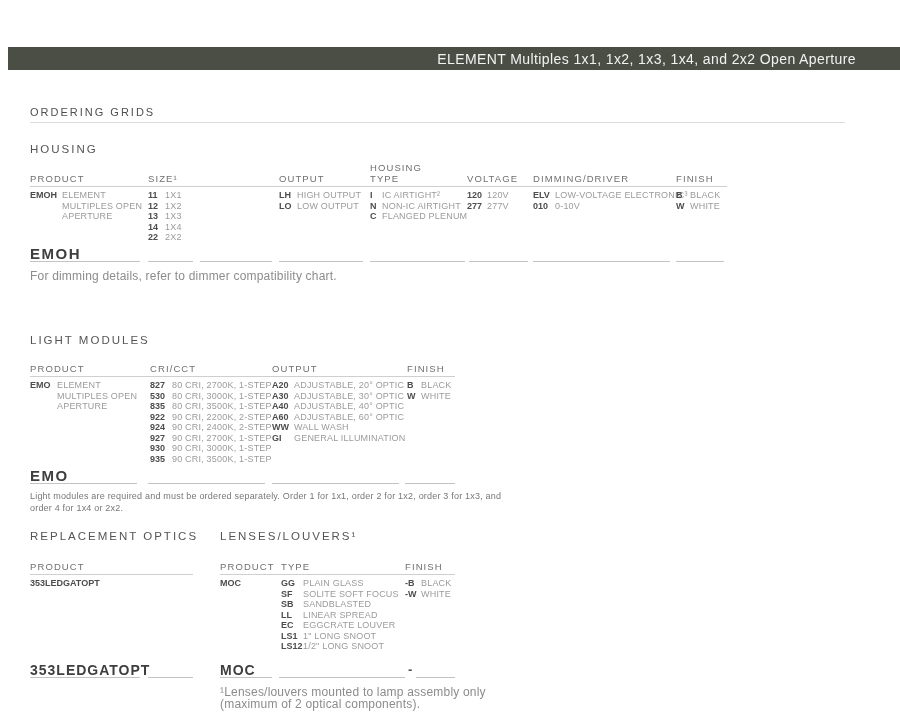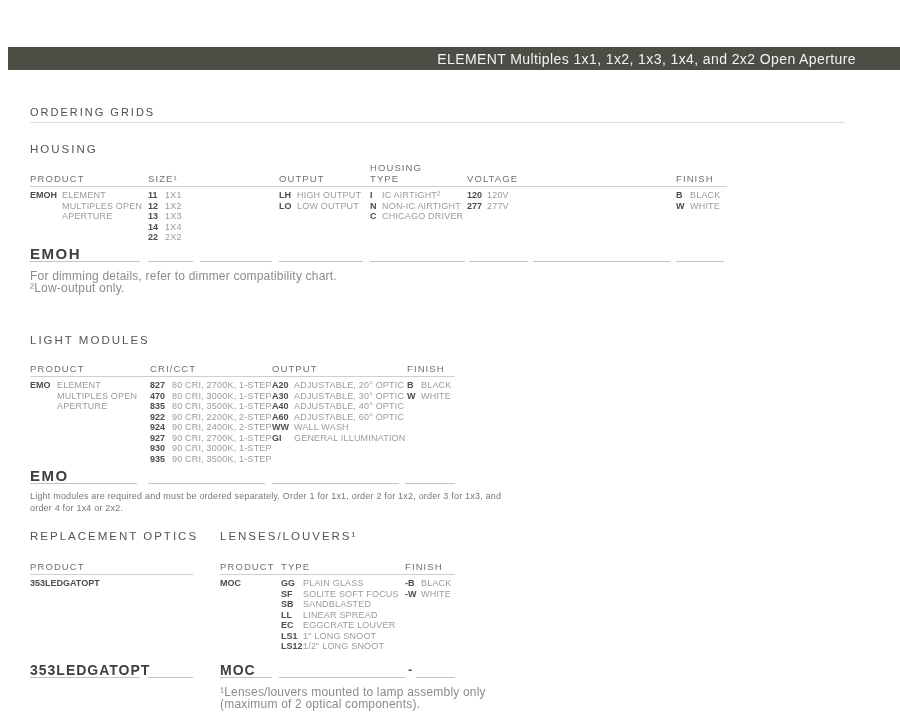--- a/index.html
+++ b/index.html
@@ -114,34 +114,47 @@
           <div class="pair">
             <span class="code">I</span>
             <span class="desc">IC AIRTIGHT²</span>
           </div>
           <div class="pair">
             <span class="code">N</span>
             <span class="desc">NON-IC AIRTIGHT</span>
           </div>
           <div class="pair">
             <span class="code">C</span>
-            <span class="desc">CHICAGO DRIVER</span>
+            <span class="desc">FLANGED PLENUM</span>
           </div>
         </div>
     </div>
     <div class="col" style="left:437px;--cw:20px">
       <div class="ch">VOLTAGE</div>
       <div class="opts">
           <div class="pair">
             <span class="code">120</span>
             <span class="desc">120V</span>
           </div>
           <div class="pair">
             <span class="code">277</span>
             <span class="desc">277V</span>
+          </div>
+        </div>
+    </div>
+    <div class="col" style="left:503px;--cw:22px">
+      <div class="ch">DIMMING/DRIVER</div>
+      <div class="opts">
+          <div class="pair">
+            <span class="code">ELV</span>
+            <span class="desc">LOW-VOLTAGE ELECTRONIC³</span>
+          </div>
+          <div class="pair">
+            <span class="code">010</span>
+            <span class="desc">0-10V</span>
           </div>
         </div>
     </div>
     <div class="col" style="left:646px;--cw:14px">
       <div class="ch">FINISH</div>
       <div class="opts">
           <div class="pair">
             <span class="code">B</span>
             <span class="desc">BLACK</span>
           </div>
@@ -158,21 +171,20 @@
   <div class="wline" style="left:148px;top:261px;width:45px"></div>
   <div class="wline" style="left:200px;top:261px;width:72px"></div>
   <div class="wline" style="left:279px;top:261px;width:84px"></div>
   <div class="wline" style="left:370px;top:261px;width:95px"></div>
   <div class="wline" style="left:469px;top:261px;width:59px"></div>
   <div class="wline" style="left:533px;top:261px;width:137px"></div>
   <div class="wline" style="left:676px;top:261px;width:48px"></div>
 
   <div class="abs" style="left:30px;top:270px">
     <div class="fnote">For dimming details, refer to dimmer compatibility chart.</div>
-    <div class="fnote">²Low-output only.</div>
   </div>
 
   <div class="sec-title" style="left:30px;top:334px">LIGHT MODULES</div>
   <div class="table t-lm" style="left:30px;top:363px;width:430px;height:102px">
     <div class="rule" style="top:13px;width:425px"></div>
     <div class="col wrap-desc" style="left:0;--cw:27px">
       <div class="ch">PRODUCT</div>
       <div class="opts">
           <div class="pair">
             <span class="code">EMO</span>
@@ -181,21 +193,21 @@
         </div>
     </div>
     <div class="col" style="left:120px;--cw:22px">
       <div class="ch">CRI/CCT</div>
       <div class="opts">
           <div class="pair">
             <span class="code">827</span>
             <span class="desc">80 CRI, 2700K, 1-STEP</span>
           </div>
           <div class="pair">
-            <span class="code">470</span>
+            <span class="code">530</span>
             <span class="desc">80 CRI, 3000K, 1-STEP</span>
           </div>
           <div class="pair">
             <span class="code">835</span>
             <span class="desc">80 CRI, 3500K, 1-STEP</span>
           </div>
           <div class="pair">
             <span class="code">922</span>
             <span class="desc">90 CRI, 2200K, 2-STEP</span>
           </div>

